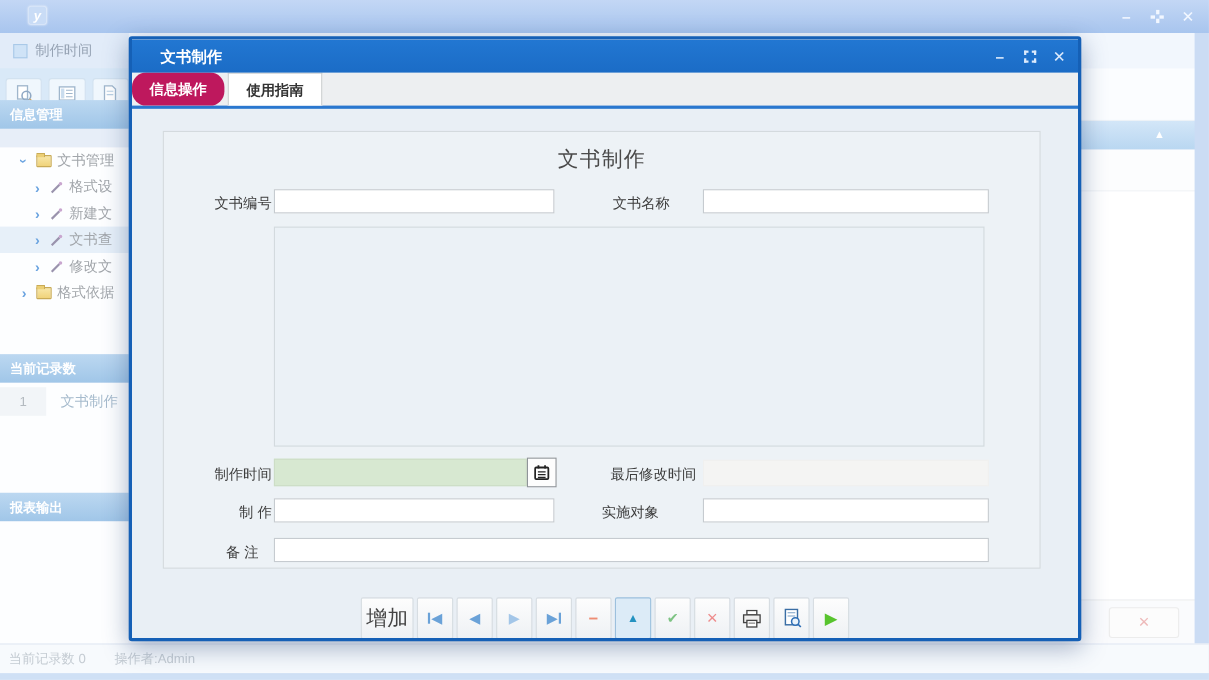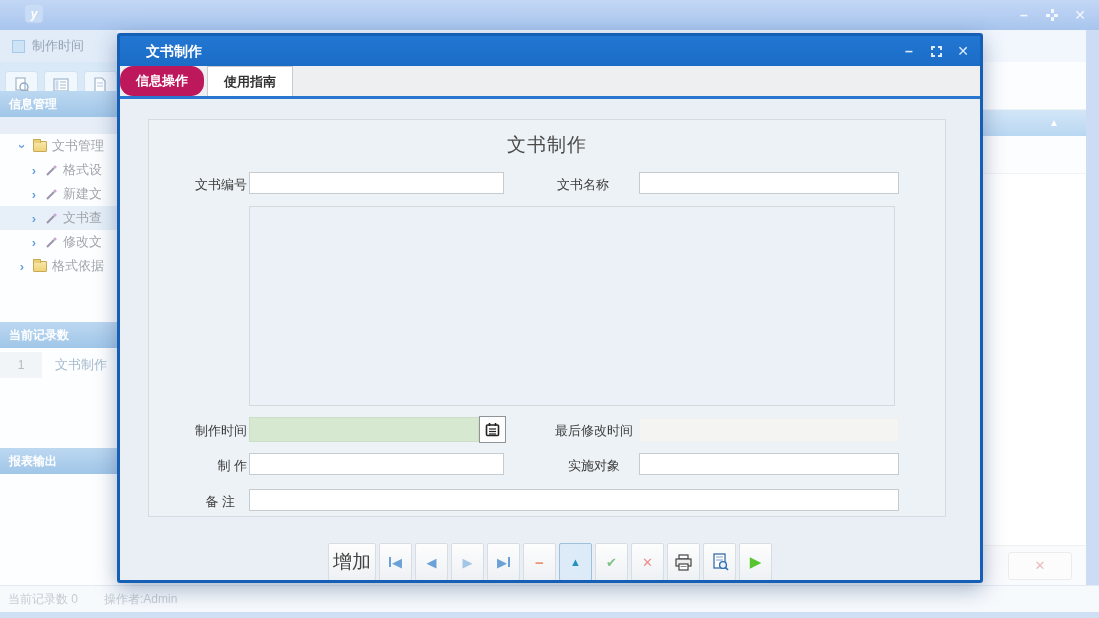--- a/index.html
+++ b/index.html
@@ -343,21 +343,21 @@
           <line x1="4" y1="7" x2="11" y2="7" stroke="#222" stroke-width="1.2"></line>
           <line x1="4" y1="9.5" x2="11" y2="9.5" stroke="#222" stroke-width="1.2"></line>
           <line x1="4" y1="12" x2="11" y2="12" stroke="#222" stroke-width="1.2"></line>
         </svg>
       </div>
       <span class="flabel wide" style="left:380px;top:302px">最后修改时间</span>
       <div class="disabled-input"></div>
 
       <span class="flabel" style="left:34px;top:337px">制 作</span>
       <input class="tinput" style="left: 100px; top: 333px; width: 255px;" value="">
-      <span class="flabel" style="left:407px;top:337px">实施对象</span>
+      <span class="flabel" style="left:386px;top:337px">实施对象</span>
       <input class="tinput" style="left: 490px; top: 333px; width: 260px;" value="">
 
       <span class="flabel" style="left:22px;top:373px">备 注</span>
       <input class="tinput" style="left: 100px; top: 369px; width: 650px;" value="">
     </div>
 
     <div class="db-toolbar">
       <div class="dbtn text">增加</div>
       <div class="dbtn">
         <span class="navg">

